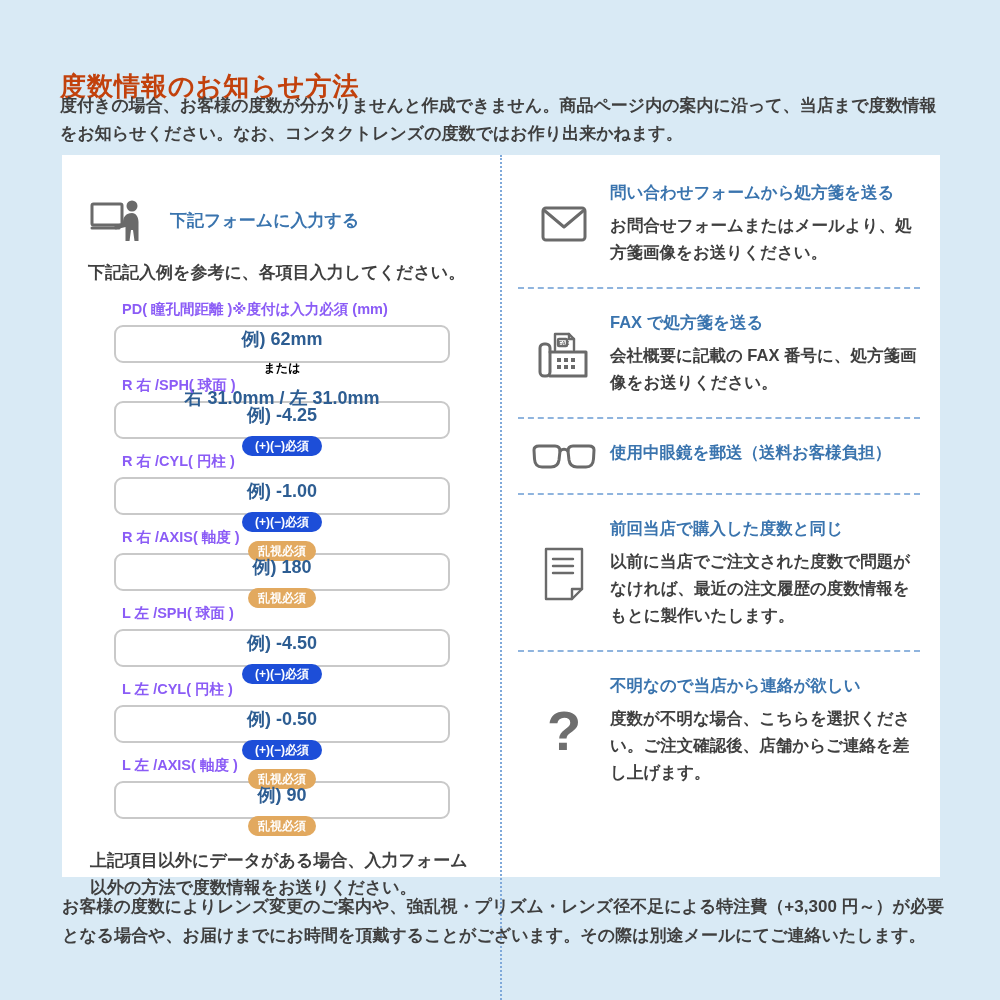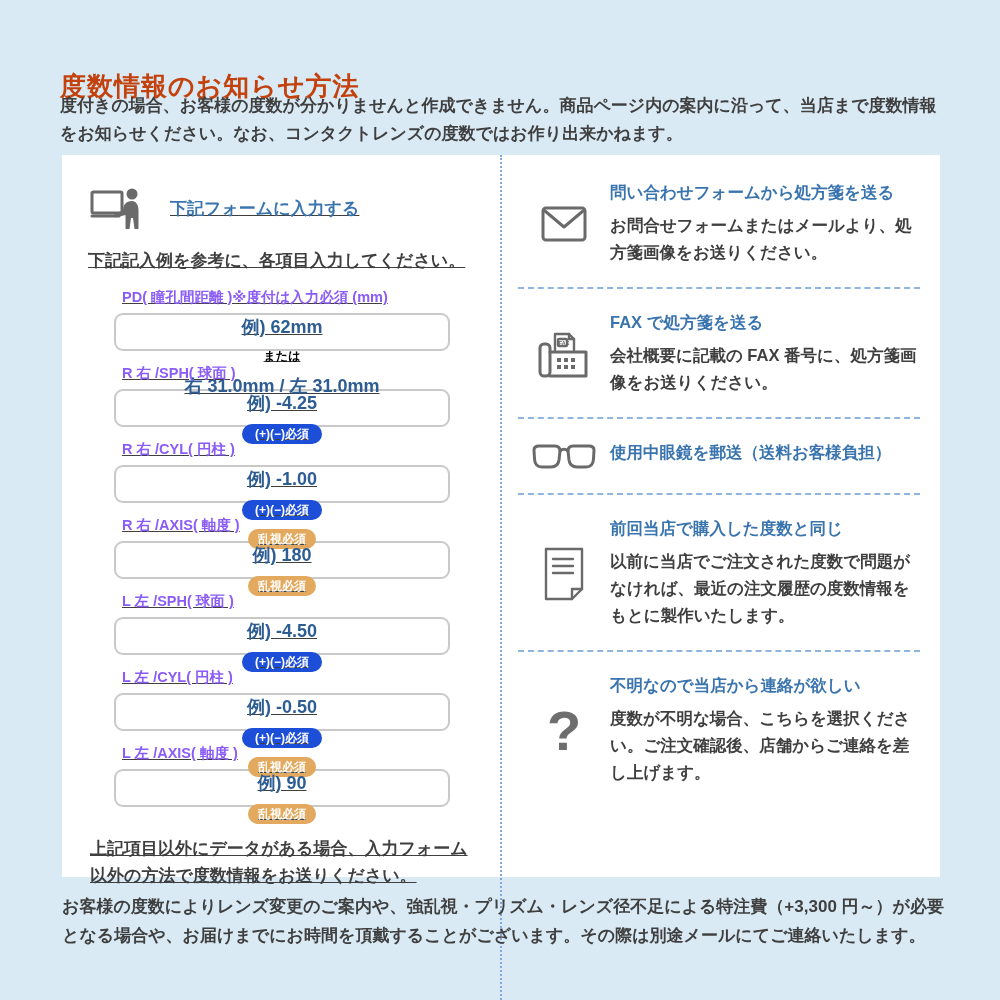--- a/index.html
+++ b/index.html
@@ -17,23 +17,22 @@
   .intro {
     position:absolute; left:60px; top:92px; width:884px;
     font-size:17px; font-weight:700; color:#3f3f3f; line-height:1.62;
   }
   .card {
     position:absolute; left:62px; top:155px; width:878px; height:722px;
     background:#ffffff;
   }
   
   .left-pane {
-    position:absolute; left:0; top:0; width:438px; height:722px;
+    position:absolute; left:0; top:12px; width:438px; height:722px;
     padding:30px 0 0 26px;
-    text-decoration:underline;
   }
   .left-header { display:flex; align-items:center; }
   .left-header .icon-wrap { width:60px; display:flex; justify-content:center; }
   .left-header .pane-heading {
     margin-left:22px; font-size:17px; font-weight:700; color:#3a74ae;
   }
   .left-instruction {
     margin-top:18px; font-size:17px; font-weight:700; color:#3f3f3f;
   }
   .form-area { margin:16px 0 0 26px; width:336px; }

